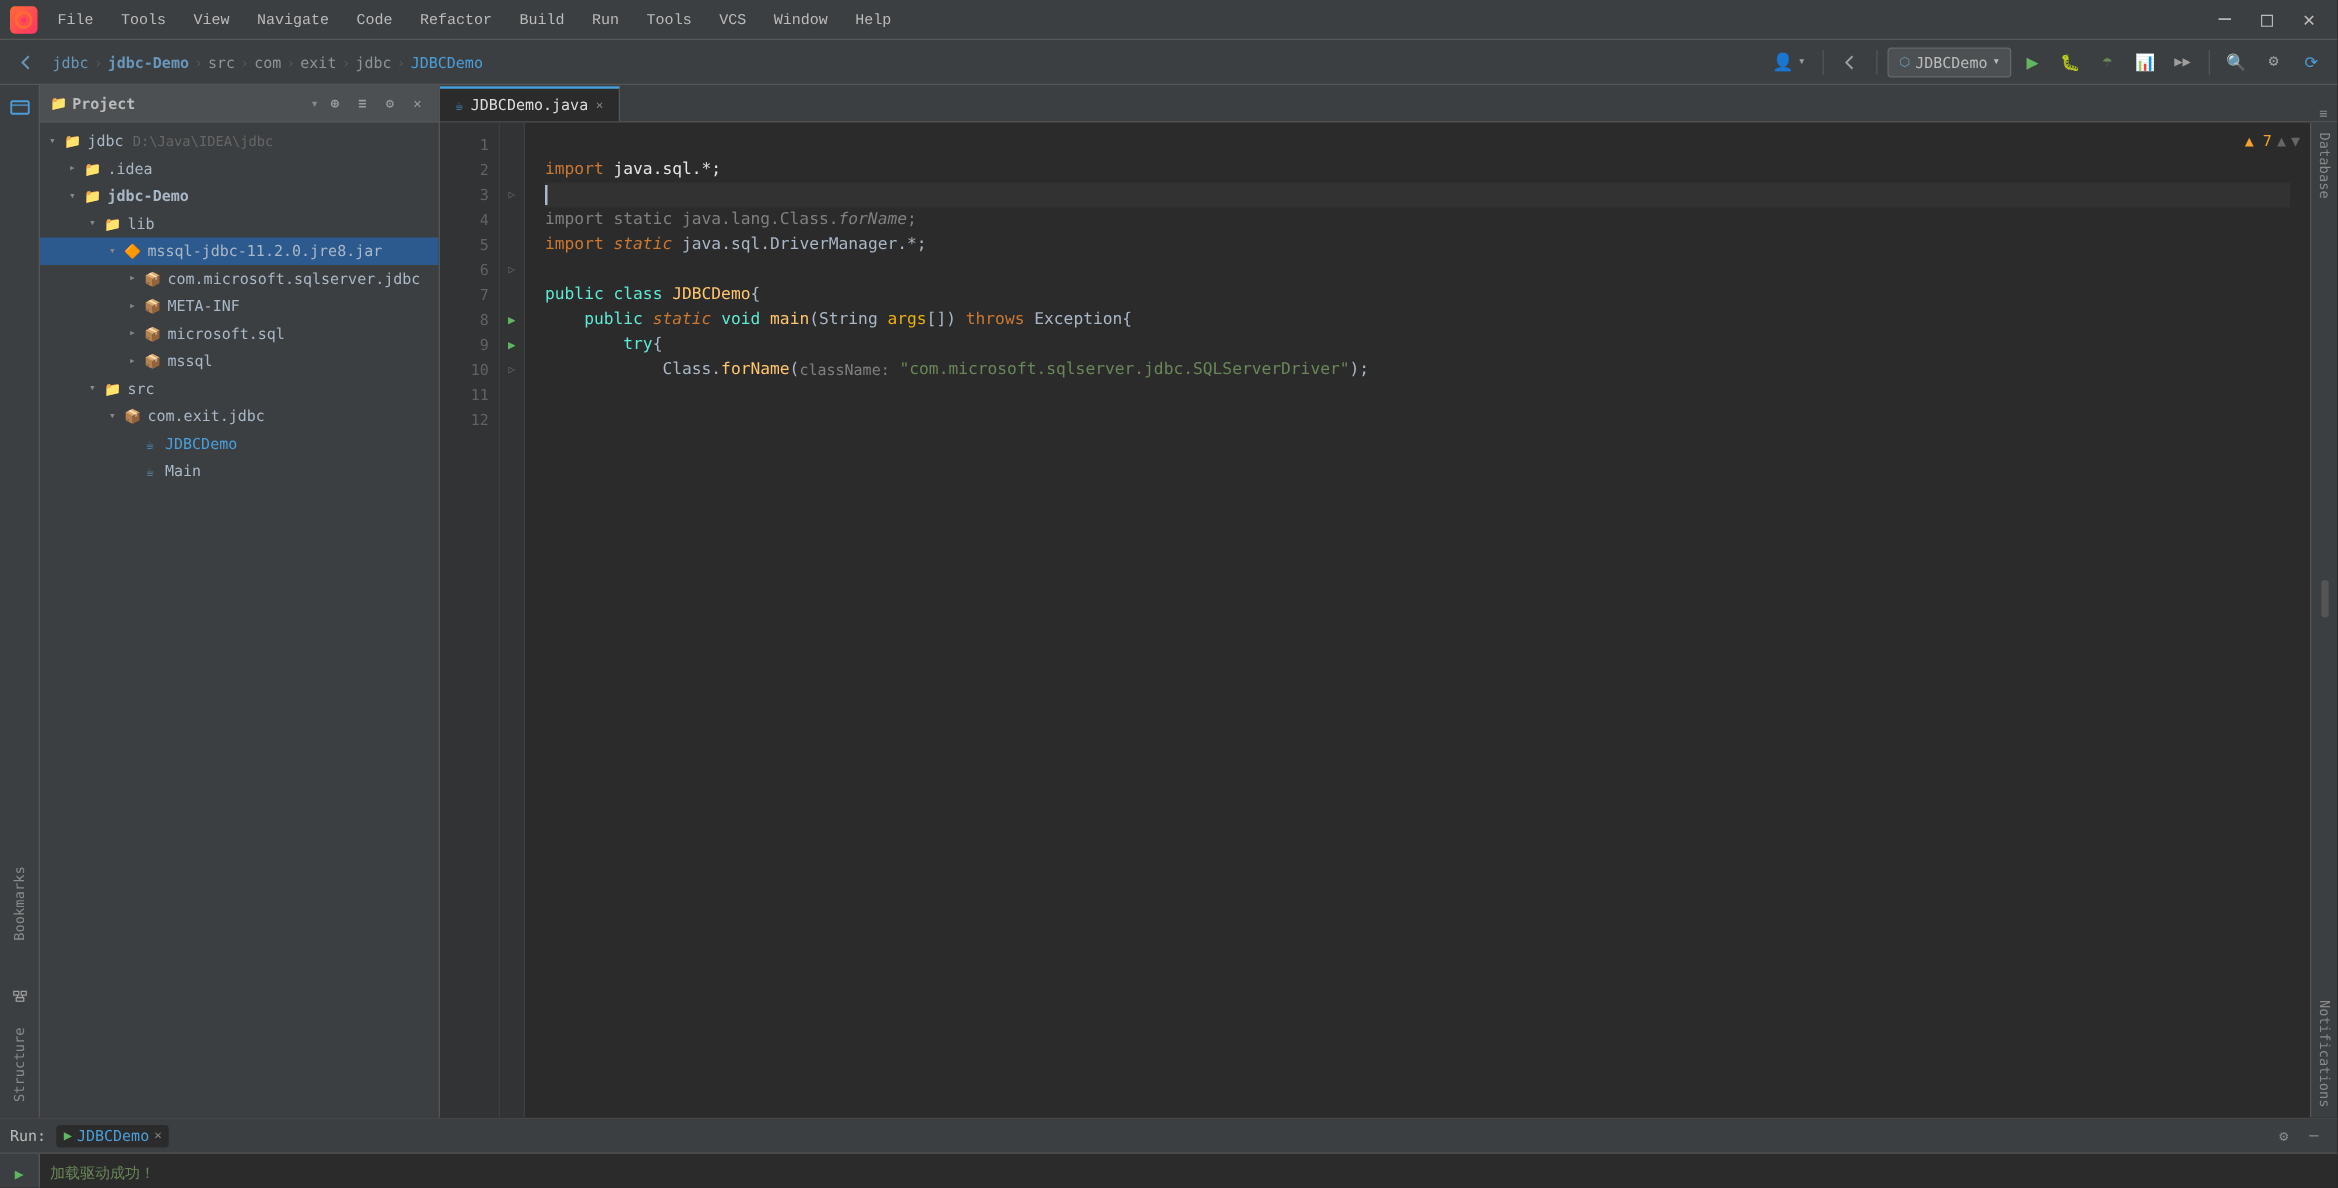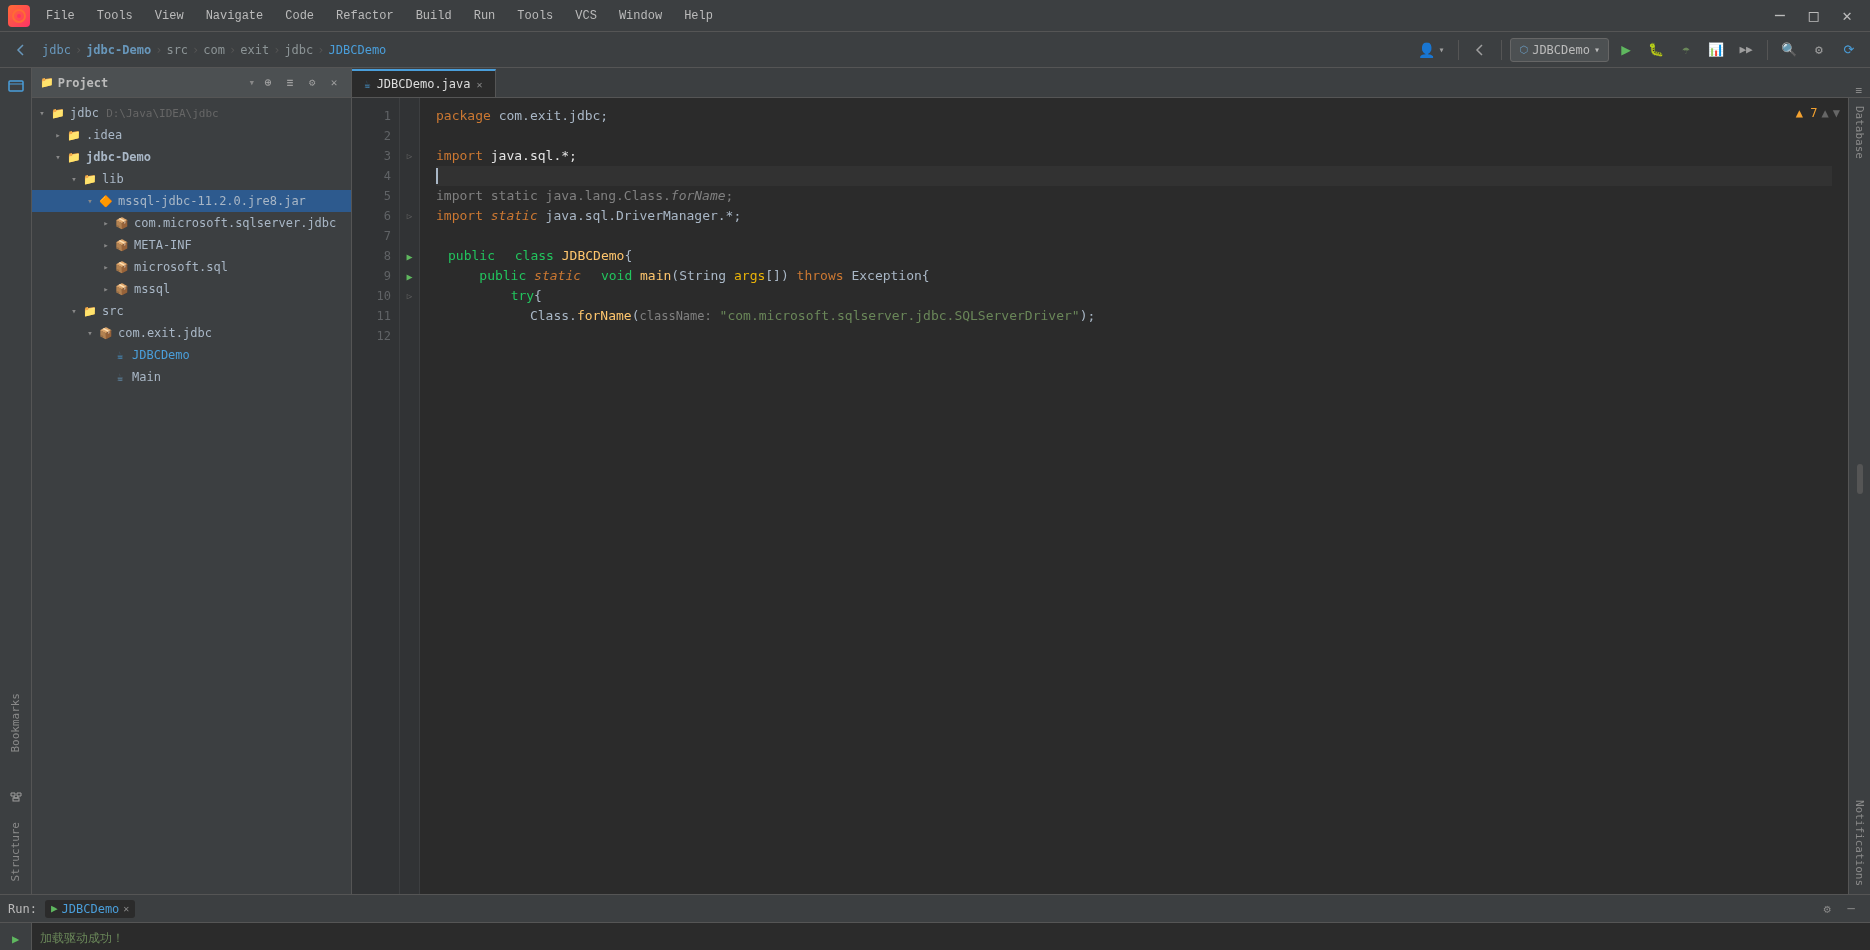--- a/index.html
+++ b/index.html
@@ -196,21 +196,21 @@
       background: #2b2b2b;
     }
     .code-line {
       display: flex;
       align-items: center;
       min-height: 20px;
       position: relative;
     }
 
     
-    .kw { color: #22c55e; margin-left: 12px; }
+    .kw { color: #5eead4; }
     .kw-static { color: #cc7832; font-style: italic; }
     .str { color: #6a8759; }
     .comment { color: #808080; font-style: italic; }
     .class-name { color: #ffc66d; }
     .method { color: #ffc66d; }
     .param-name { color: #eab308; }
     .import-kw { color: #cc7832; }
     .package-kw { color: #cc7832; }
     .throws-kw { color: #cc7832; }
 
@@ -586,25 +586,20 @@
         <div style="height:20px;display:flex;align-items:center;justify-content:center;color:#5fb85f;font-size:10px;cursor:pointer;">▶</div>
         <div style="height:20px;display:flex;align-items:center;justify-content:center;">
           <span style="color:#5fb85f;font-size:10px;cursor:pointer;">▶</span>
         </div>
         <div style="height:20px;display:flex;align-items:center;justify-content:center;color:#666;font-size:9px;cursor:pointer;">▷</div>
         <div style="height:20px;"></div>
         <div style="height:20px;"></div>
       </div>
       <div class="code-content">
 
-        <div class="code-line">
-          <span class="package-kw">package</span>
-          <span>&nbsp;</span>
-          <span style="color:#a9b7c6;">com.exit.jdbc;</span>
-        </div>
 
         <div class="code-line">&nbsp;</div>
 
         <div class="code-line">
           <span class="import-kw">import</span>
           <span>&nbsp;</span>
           <span style="color:#e5e5e5;">java.sql.*;</span>
         </div>
 
         <div class="code-line cursor-line">

